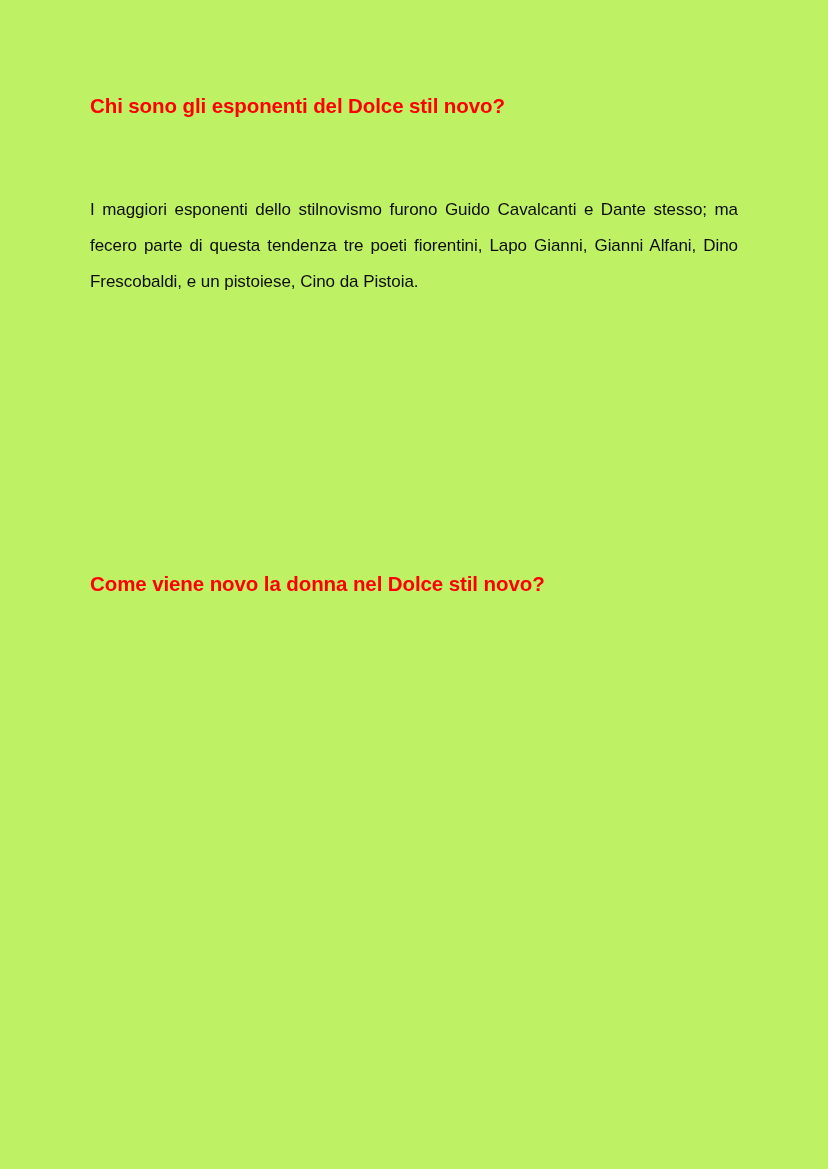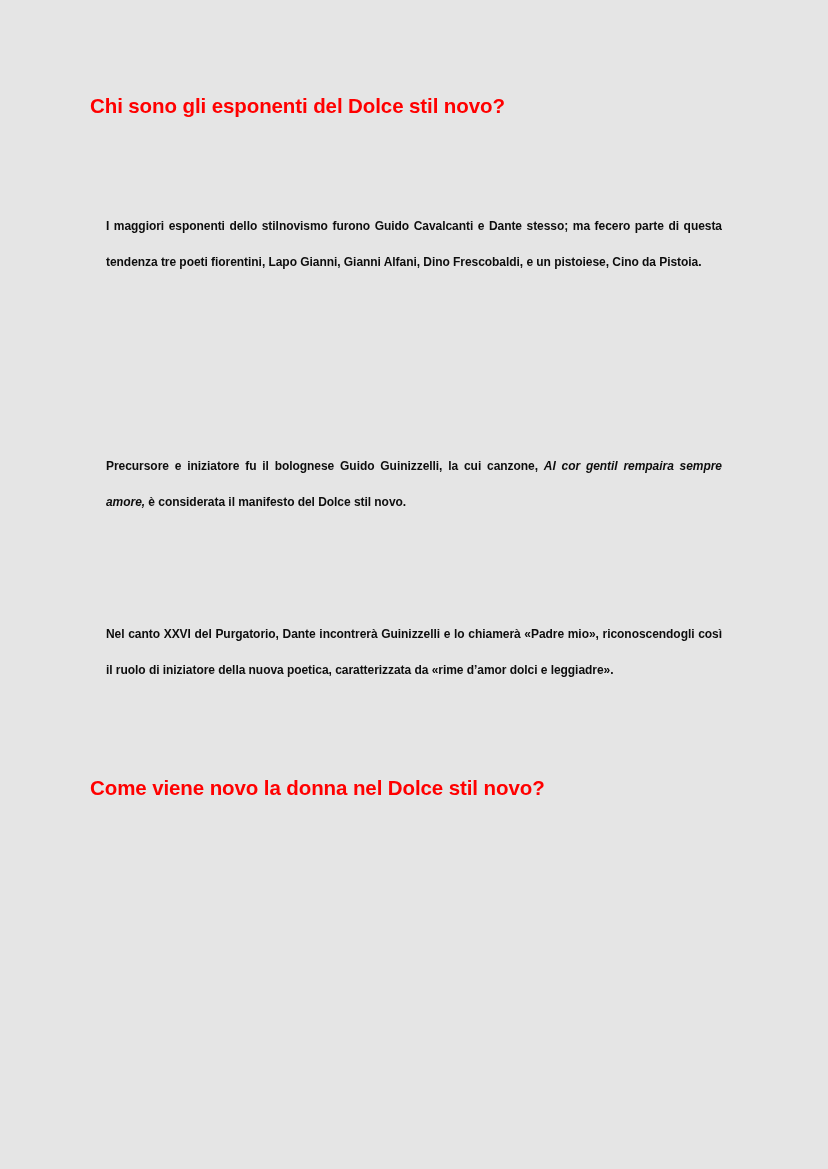--- a/index.html
+++ b/index.html
@@ -12,38 +12,38 @@
     height: 1169px;
     font-family: "Liberation Sans", sans-serif;
     color: #0d0d0d;
   }
   .page {
     position: relative;
     width: 828px;
     height: 1169px;
     box-sizing: border-box;
     padding: 92px 92px 40px 90px;
-    background: #e5e5e5;
+    background: #bef264;
   }
   .doc-body {
     width: 648px;
   }
   h2.heading {
     color: #ff0000;
     font-size: 20.5px;
     font-weight: bold;
     line-height: 1.35;
     margin: 0;
     letter-spacing: -0.1px;
   }
   p.para {
-    font-size: 12px;
-    font-weight: bold;
+    font-size: 17px;
+    font-weight: normal;
     line-height: 36px;
-    margin: 16px;
+    margin: 0;
     text-align: justify;
     text-justify: inter-word;
     color: #0d0d0d;
     letter-spacing: -0.05px;
   }
   p.para .italic {
     font-style: italic;
   }
   .sp-h1 { height: 72px; }
   .sp-p1 { height: 62px; }
@@ -61,24 +61,22 @@
 
     <div class="sp-h1"></div>
 
     <p class="para">I maggiori esponenti dello stilnovismo furono Guido Cavalcanti e Dante stesso; ma fecero parte di questa tendenza tre poeti fiorentini, Lapo Gianni, Gianni Alfani, Dino Frescobaldi, e un pistoiese, Cino da Pistoia.</p>
 
     <div class="sp-p1"></div>
 
 
     <div class="sp-h2"></div>
 
-    <p class="para"><span>Precursore e iniziatore fu il bolognese Guido Guinizzelli, la cui canzone, </span><span class="italic">Al cor gentil rempaira sempre amore,</span><span> è considerata il manifesto del Dolce stil novo.</span></p>
 
     <div class="sp-p2"></div>
 
-    <p class="para">Nel canto XXVI del Purgatorio, Dante incontrerà Guinizzelli e lo chiamerà «Padre mio», riconoscendogli così il ruolo di iniziatore della nuova poetica, caratterizzata da «rime d’amor dolci e leggiadre».</p>
 
     <div class="sp-p3"></div>
 
     <h2 class="heading">Come viene novo la donna nel Dolce stil novo?</h2>
 
   </div>
 </div>
 
 </body></html>

